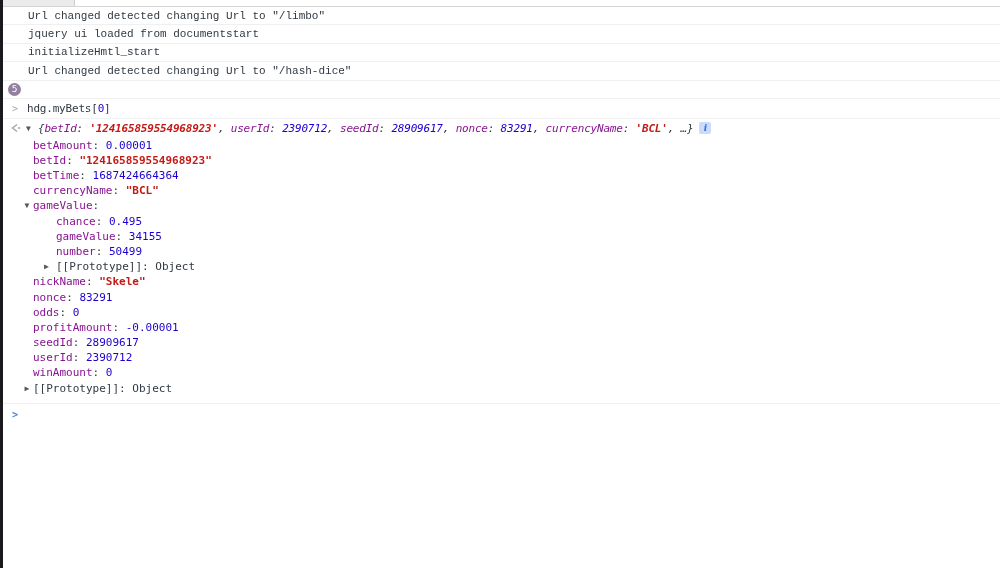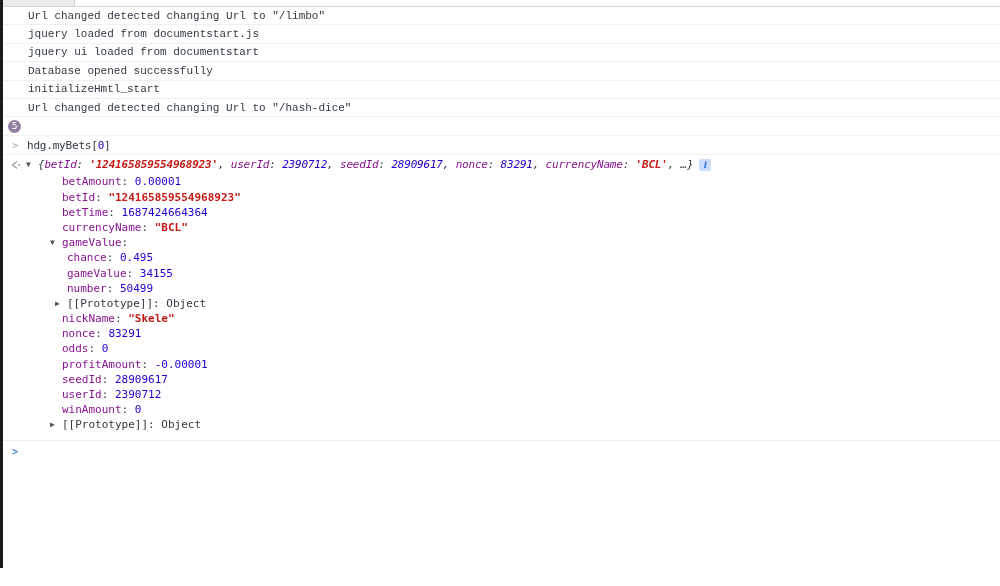--- a/index.html
+++ b/index.html
@@ -29,46 +29,40 @@
   .tk-key { color:#881391; }
   .tk-number { color:#1c00cf; }
   .tk-string { color:#c41a16;font-weight:bold; }
   .tk-sys { color:#303942; }
   .preview-text { white-space:pre; letter-spacing:-0.2px;text-align:center; }
   .info-icon { width:12px; height:12px; border-radius:2px; background:#cbdcfa; color:#2f6fe0;
     display:inline-flex; align-items:center; justify-content:center;
     font-size:9px; font-style:italic; font-weight:bold; font-family:"DejaVu Serif", serif;
     margin-left:6px; flex:none; }
   .tree-row { height:15.2px; display:flex; align-items:center; font-size:11px; white-space:pre; }
-  .tree-row.lvl1 { padding-left:50px; }
-  .tree-row.lvl2 { padding-left:55px; }
+  .tree-row.lvl1 { padding-left:21px;text-align:center; }
+  .tree-row.lvl2 { padding-left:44px; }
   .prompt-row { display:flex; align-items:flex-start; padding-top:5px; }
   .prompt-chevron { color:#5b83de; margin-left:12px; font-size:10px; font-weight:bold; }
   .console-input { flex:1; height:16px; }
   .log-text, .preview-text, .tree-row { cursor:default; }
 </style>
 </head>
 <body>
 
 <div class="left-edge"></div>
 <div class="toolbar-edge"></div>
 
 <div>
   <div id="log-rows">
       <div class="log-row">
         <span class="log-text">Url changed detected changing Url to "/limbo"</span>
       </div>
       <div class="log-row">
-        <span class="log-text">jquery loaded from documentstart.js</span>
-      </div>
-      <div class="log-row">
         <span class="log-text">jquery ui loaded from documentstart</span>
-      </div>
-      <div class="log-row">
-        <span class="log-text">Database opened successfully</span>
       </div>
       <div class="log-row">
         <span class="log-text">initializeHmtl_start</span>
       </div>
       <div class="log-row">
         <span class="log-text">Url changed detected changing Url to "/hash-dice"</span>
       </div>
     </div>
 
   <div class="badge-row">

